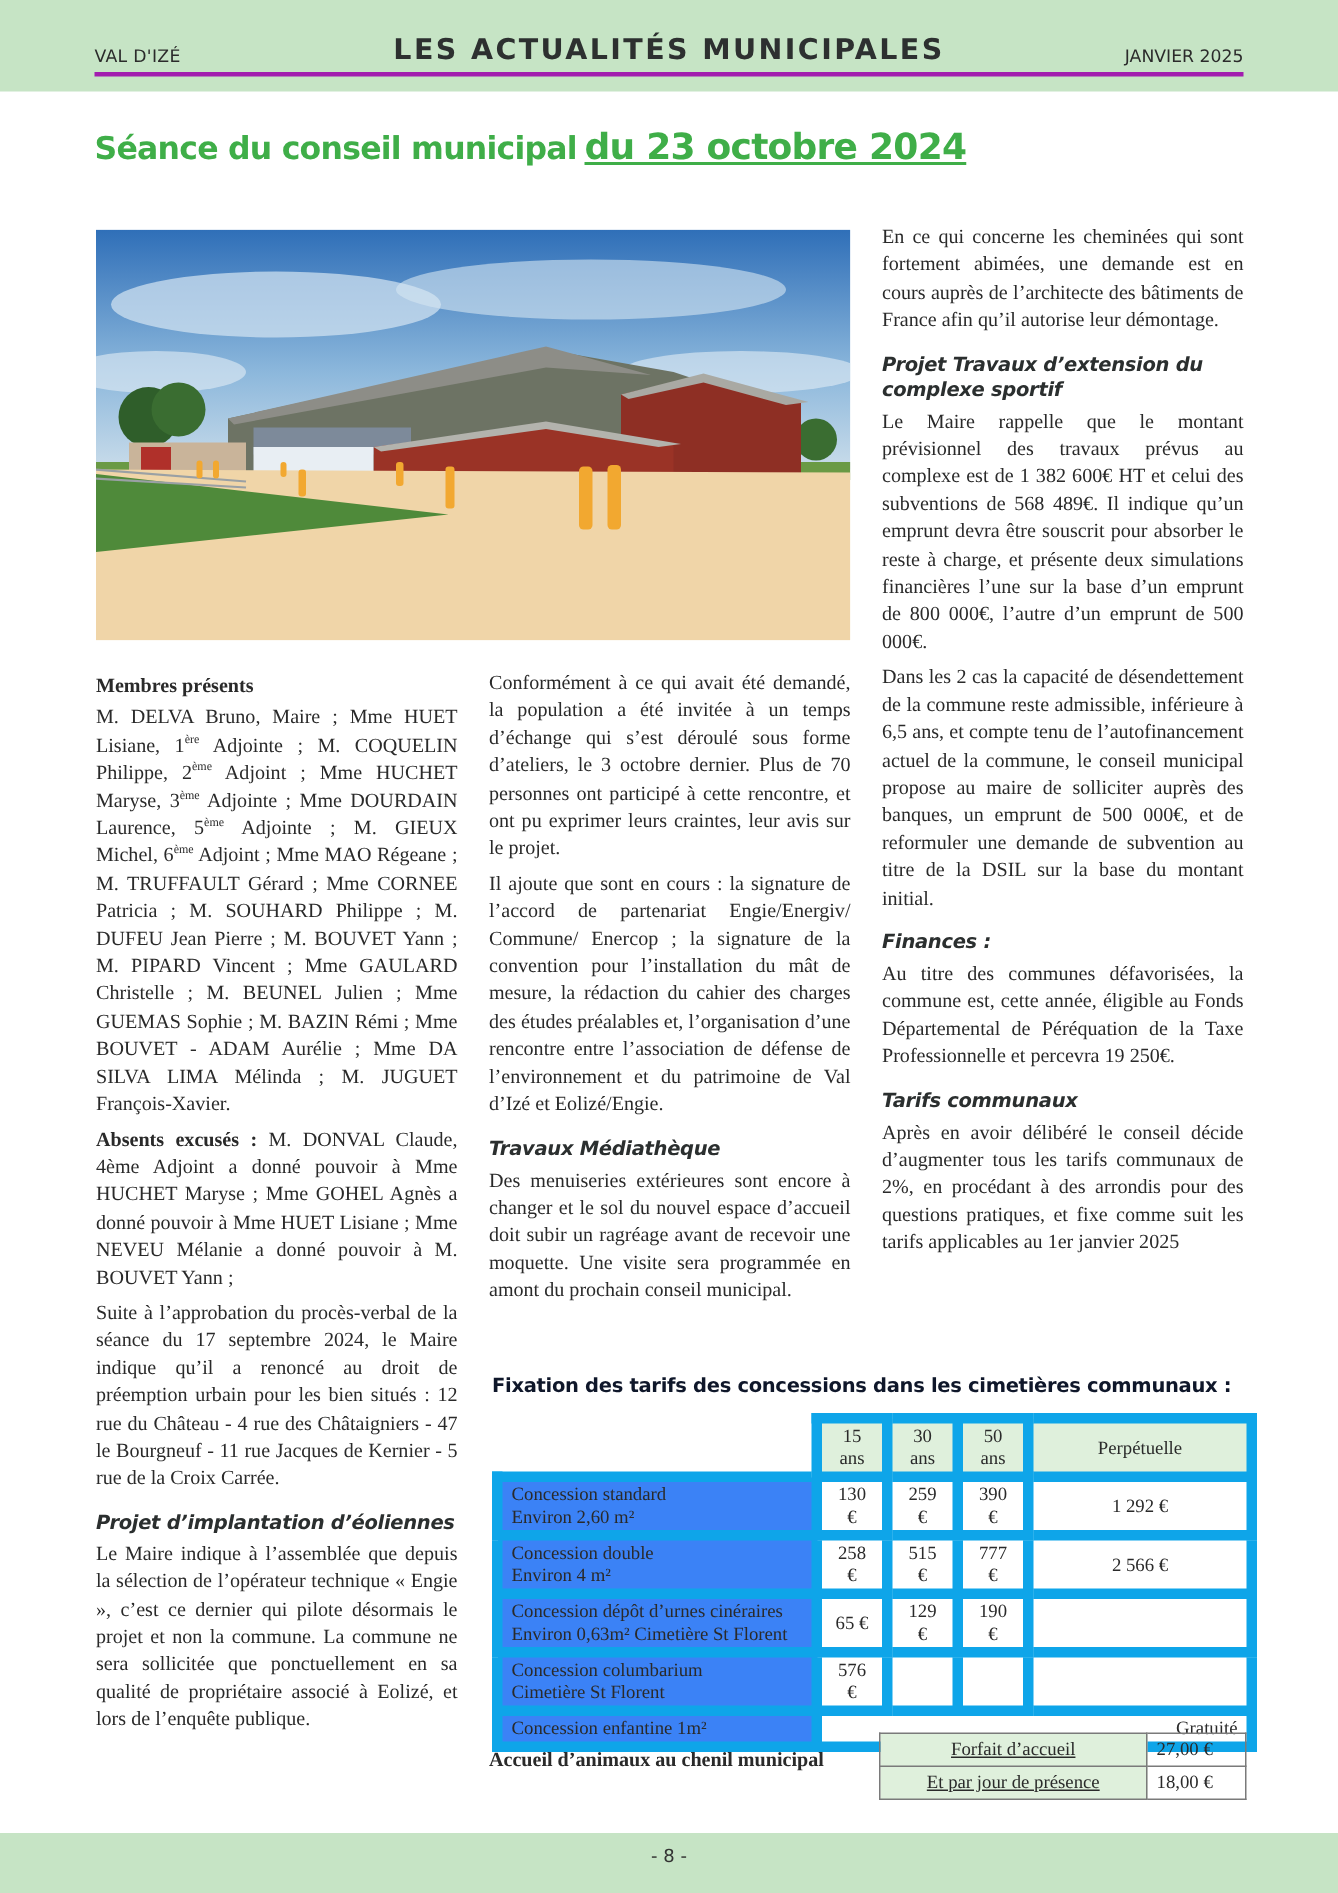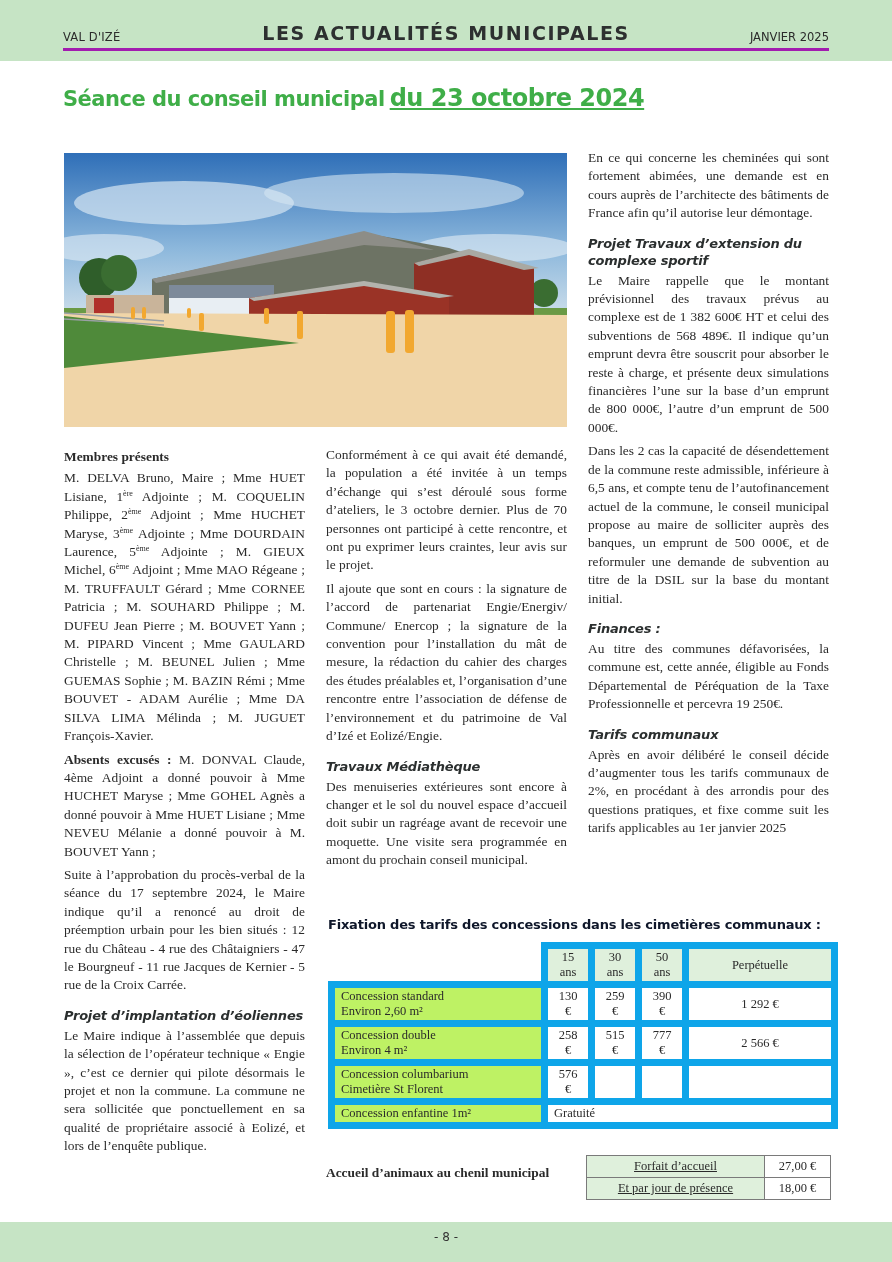--- a/index.html
+++ b/index.html
@@ -29,32 +29,32 @@
   .bold-label { font-weight: bold; }
   .members-heading { font-weight: bold; font-size: 13.4px; margin-bottom: 3px; }
   sup { font-size: 8px; line-height: 0; }
 
   .table-title { position: absolute; left: 328px; top: 917px; font-family: "DejaVu Sans", sans-serif; font-weight: bold; font-size: 13px; color: #0f172a; letter-spacing: -0.2px; white-space: nowrap; }
 
   table.tarifs { position: absolute; left: 328px; top: 942px; border-collapse: collapse; font-size: 12.5px; line-height: 15px; }
   table.tarifs td { border: 7px solid #0ea5e9; padding: 1px 6px; }
   table.tarifs td.blank { border: none; }
   table.tarifs td.head { background: #dff0dc; text-align: center; height: 20px; }
-  table.tarifs td.rowlabel { background: #bef264; width: 213px; text-align: left; }
+  table.tarifs td.rowlabel { background: #3b82f6; width: 213px; text-align: left; }
   table.tarifs td.num { text-align: center; width: 47px; }
   table.tarifs td.c50 { width: 47px; }
   table.tarifs td.perp { text-align: center; width: 149px; }
   table.tarifs tr.r2 td { height: 37px; }
   table.tarifs tr.r1 td { height: 20px; }
 
   .chenil-label { position: absolute; left: 326px; top: 1165px; font-weight: bold; font-size: 13.4px; white-space: nowrap; }
   table.chenil { position: absolute; left: 586px; top: 1155px; border-collapse: collapse; font-size: 12.5px; }
   table.chenil td { border: 1px solid #7a7a7a; height: 22px; padding: 1px 6px; }
   table.chenil td.lbl { background: #dff0dc; width: 178px; text-align: center; text-decoration: underline; }
-  table.chenil td.val { width: 66px; text-align: center; }
+  table.chenil td.val { width: 66px; text-align: left; }
 
   .footer-band { position: absolute; left: 0; top: 1222px; width: 892px; height: 40px; background: #c6e4c5; }
   .page-number { position: absolute; left: 0; width: 892px; top: 1230px; text-align: center; font-family: "DejaVu Sans", sans-serif; font-size: 12px; color: #333; }
 </style>
 </head>
 <body>
 
 <div class="header-band"></div>
 <div class="header-inner">
   <span class="hdr-left">VAL D'IZÉ</span>
@@ -162,29 +162,36 @@
     <td class="perp">1 292 €</td>
   </tr>
   <tr class="r2">
     <td class="rowlabel"><span>Concession double</span><br><span>Environ 4 m²</span></td>
     <td class="num">258 €</td>
     <td class="num">515 €</td>
     <td class="num">777 €</td>
     <td class="perp">2 566 €</td>
   </tr>
   <tr class="r2">
+    <td class="rowlabel"><span>Concession dépôt d’urnes cinéraires</span><br><span>Environ 0,63m² Cimetière St Florent</span></td>
+    <td class="num">65 €</td>
+    <td class="num">129 €</td>
+    <td class="num">190 €</td>
+    <td class="perp"></td>
+  </tr>
+  <tr class="r2">
     <td class="rowlabel"><span>Concession columbarium</span><br><span>Cimetière St Florent</span></td>
     <td class="num">576 €</td>
     <td class="num"></td>
     <td class="num"></td>
     <td class="perp"></td>
   </tr>
   <tr class="r1">
     <td class="rowlabel">Concession enfantine 1m²</td>
-    <td colspan="4" style="text-align:left">Gratuité</td>
+    <td colspan="4" style="text-align:right">Gratuité</td>
   </tr>
 </tbody>
   </table>
 
 <div class="chenil-label">Accueil d’animaux au chenil municipal</div>
 <table class="chenil">
   <tbody>
       <tr>
     <td class="lbl">Forfait d’accueil</td>
     <td class="val">27,00 €</td>

